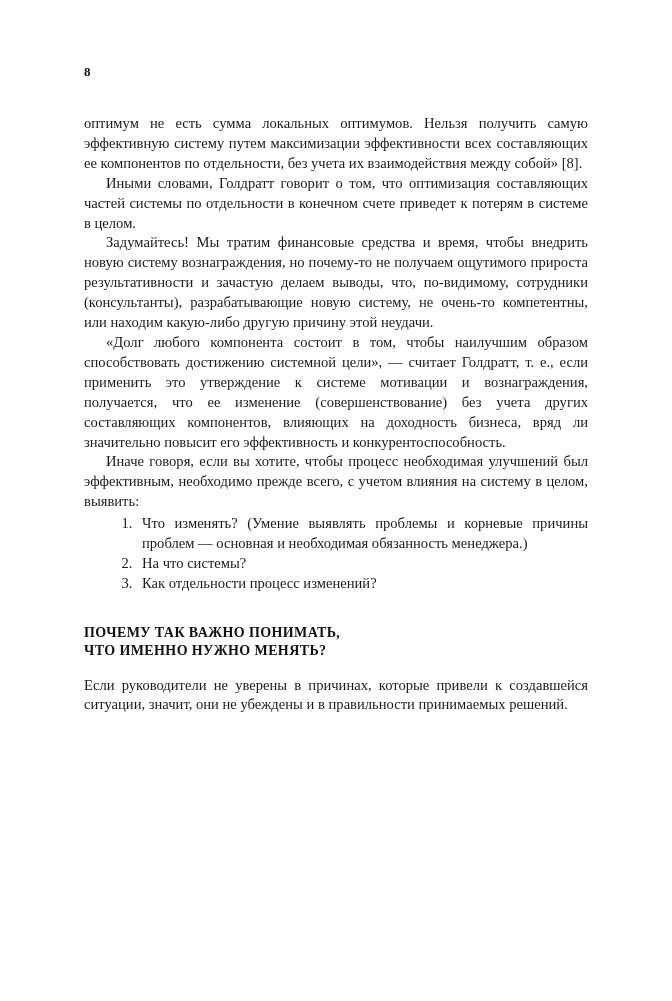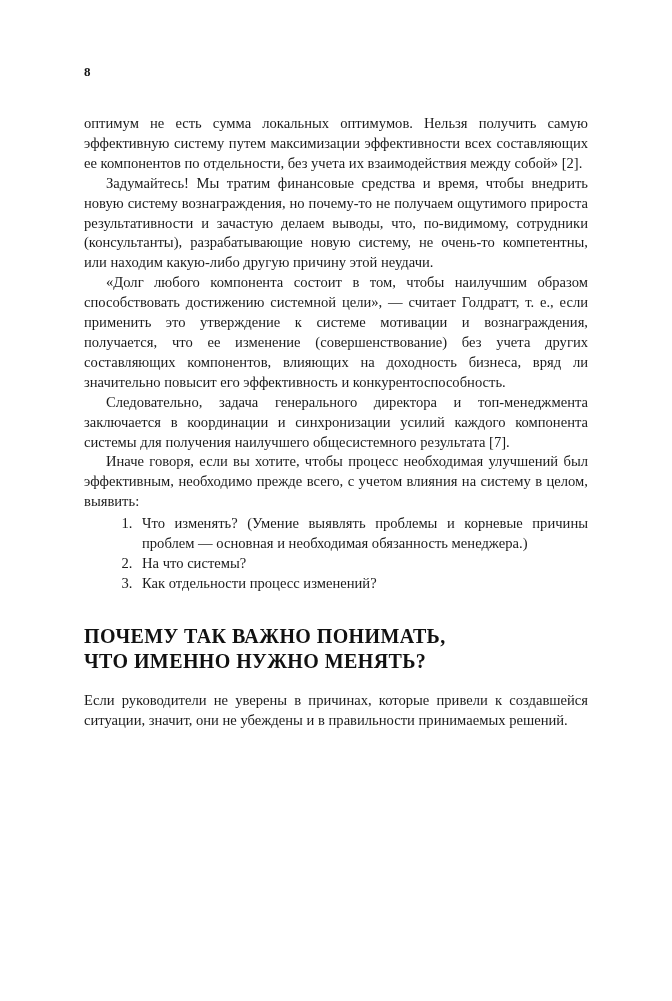--- a/index.html
+++ b/index.html
@@ -68,21 +68,21 @@
   ol.num-list li {
     font-size: 14.6px;
     line-height: 1.365;
     text-align: justify;
     color: #1b1b1b;
     padding-left: 6px;
     margin: 0;
   }
   h2.section-title {
     font-family: "Liberation Serif", serif;
-    font-size: 20px;
+    font-size: 14px;
     font-weight: bold;
     letter-spacing: 0.4px;
     text-transform: uppercase;
     line-height: 1.28;
     margin: 30px 0 16px 0;
     color: #111;
   }
   .after-title p {
     text-indent: 0;
     margin-top: 16px;
@@ -91,24 +91,24 @@
 </head>
 <body>
 
 <div class="page">
 
   <div class="running-head">
     <span class="folio">8</span>
   </div>
 
   <div class="body-text">
-    <p class="noindent">оптимум не есть сумма локальных оптимумов. Нельзя получить самую эффективную систему путем максимизации эффективности всех составляющих ее компонентов по отдельности, без учета их взаимодействия между собой» [2].</p>
+    <p class="noindent">оптимум не есть сумма локальных оптимумов. Нельзя получить самую эффективную систему путем максимизации эффективности всех составляющих ее компонентов по отдельности, без учета их взаимодействия между собой» [8].</p>
+    <p class="indent">Иными словами, Голдратт говорит о том, что оптимизация составляющих частей системы по отдельности в конечном счете приведет к потерям в системе в целом.</p>
     <p class="indent">Задумайтесь! Мы тратим финансовые средства и время, чтобы внедрить новую систему вознаграждения, но почему-то не получаем ощутимого прироста результативности и зачастую делаем выводы, что, по-видимому, сотрудники (консультанты), разрабатывающие новую систему, не очень-то компетентны, или находим какую-либо другую причину этой неудачи.</p>
     <p class="indent">«Долг любого компонента состоит в том, чтобы наилучшим образом способствовать достижению системной цели», — считает Голдратт, т. е., если применить это утверждение к системе мотивации и вознаграждения, получается, что ее изменение (совершенствование) без учета других составляющих компонентов, влияющих на доходность бизнеса, вряд ли значительно повысит его эффективность и конкурентоспособность.</p>
-    <p class="indent">Следовательно, задача генерального директора и топ-менеджмента заключается в координации и синхронизации усилий каждого компонента системы для получения наилучшего общесистемного результата [7].</p>
     <p class="indent">Иначе говоря, если вы хотите, чтобы процесс необходимая улучшений был эффективным, необходимо прежде всего, с учетом влияния на систему в целом, выявить:</p>
 
     <ol class="num-list">
       <li>Что изменять? (Умение выявлять проблемы и корневые причины проблем — основная и необходимая обязанность менеджера.)</li>
       <li>На что системы?</li>
       <li>Как отдельности процесс изменений?</li>
     </ol>
 
     <h2 class="section-title">
       <span>Почему так важно понимать,</span><br>

